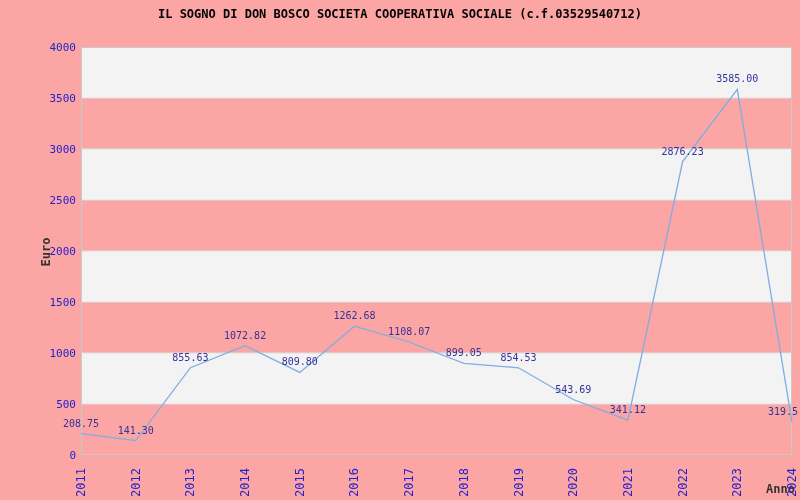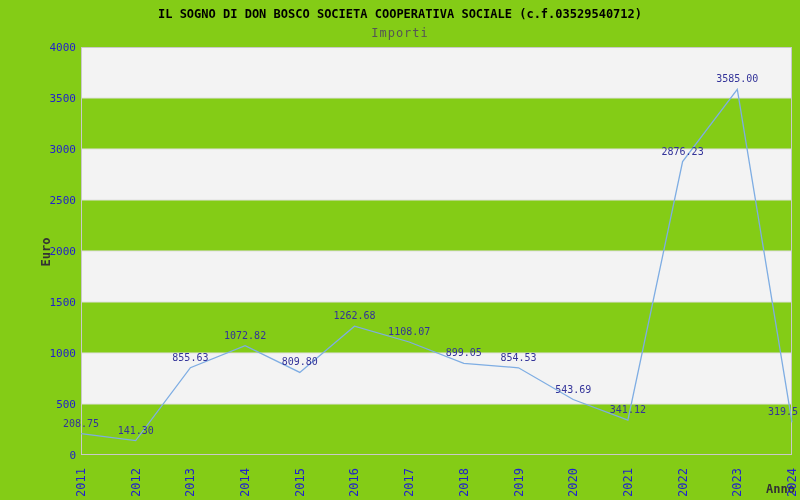--- a/index.html
+++ b/index.html
@@ -1,19 +1,19 @@
 <!DOCTYPE html>
 <html><head>
 <meta charset="utf-8">
 <style>
   html,body{margin:0;padding:0;background:#ffffff;}
   #canvas{
     position:relative;
     width:800px;height:500px;
-    background:#84cc16;
+    background:#fca5a5;
     font-family:"DejaVu Sans Mono", monospace;
     overflow:hidden;
   }
   #chart-title{
     position:absolute;top:7px;left:0;width:800px;
     text-align:center;
     font:bold 12px "DejaVu Sans Mono", monospace;
     color:#000000;
     white-space:nowrap;
   }
@@ -29,21 +29,20 @@
   .ytick{font-size:11px;}
   .xtick{font-size:12px;}
   .dlabel{font-size:10px;}
   .axis-title{font-size:12px;font-weight:bold;fill:#333333;}
 </style>
 </head>
 <body>
 
 <div id="canvas">
   <div id="chart-title">IL SOGNO DI DON BOSCO SOCIETA COOPERATIVA SOCIALE (c.f.03529540712)</div>
-  <div id="chart-subtitle">Importi</div>
 
   <svg id="plot-svg" width="800" height="500">
     <g id="bands">
         <rect x="81" y="353" width="711" height="51" fill="#f3f3f3"></rect>
         <rect x="81" y="251" width="711" height="51" fill="#f3f3f3"></rect>
         <rect x="81" y="149" width="711" height="51" fill="#f3f3f3"></rect>
         <rect x="81" y="47" width="711" height="51" fill="#f3f3f3"></rect>
       </g>
     <g id="grid">
         <line x1="81" y1="404" x2="792" y2="404" stroke="#e0e0e0" stroke-width="1"></line>

